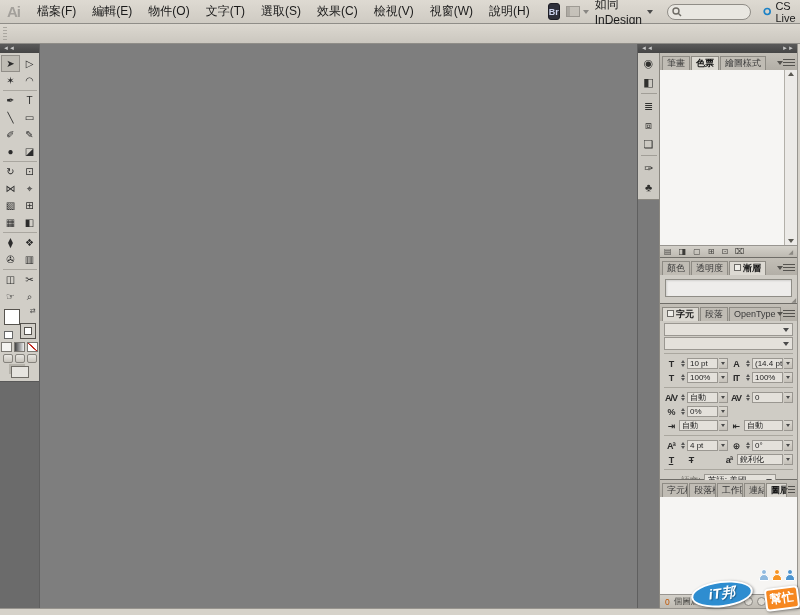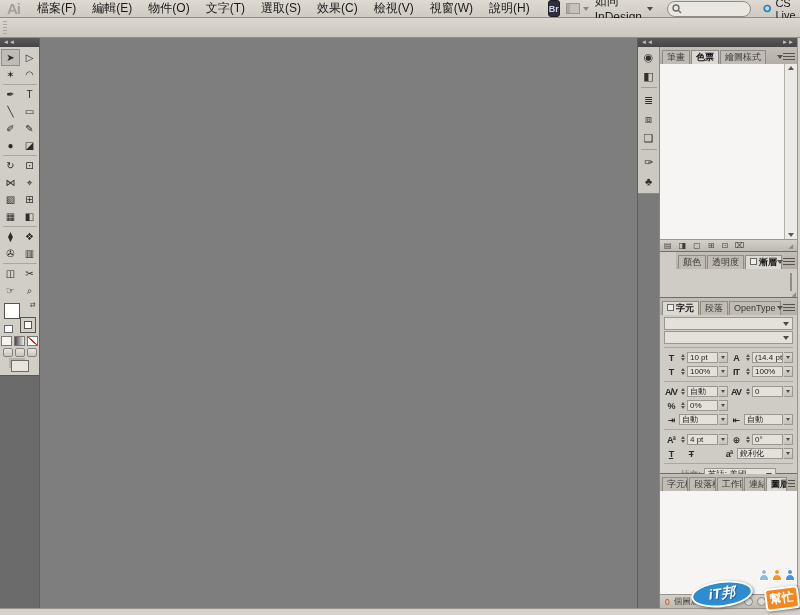--- a/index.html
+++ b/index.html
@@ -1,21 +1,21 @@
 <!DOCTYPE html>
 <html><head>
 <meta charset="utf-8">
 <style>
   * { box-sizing: border-box; margin: 0; padding: 0; }
   html,body { width:800px; height:615px; overflow:hidden; }
   body { font-family:"Liberation Sans","DejaVu Sans",sans-serif; background:#d6d2ca; position:relative; }
   .app { width:800px; height:615px; display:flex; flex-direction:column; position:relative; }
 
   
-  .menubar { height:18px; background:linear-gradient(#dedad2,#cfcbc3); border-bottom:1px solid #8f8d88;
+  .menubar { height:24px; background:linear-gradient(#dedad2,#cfcbc3); border-bottom:1px solid #8f8d88;
              display:flex; align-items:center; font-size:12px; color:#1a1a1a; padding:0 3px; flex:0 0 auto; }
   .ai-logo { color:#a3a09b; font-weight:bold; font-size:15px; margin:0 9px 0 4px; letter-spacing:-1px; }
   .menu-item { padding:19px 8px; white-space:nowrap; cursor:default; }
   .appbar-sep { width:1px; height:16px; background:#a5a199; margin:0 5px; }
   .br-icon { width:21px; height:17px; background:#2e2f3a; color:#cdd4ef; font-size:9px; font-weight:bold;
              display:flex; align-items:center; justify-content:center; border-radius:3px; border:1px solid #1d1d25; }
   .arrange-btn { display:flex; align-items:center; gap:3px; margin-left:6px; opacity:.55; }
   .grid-icon { width:14px; height:11px; border:1px solid #6e6b65; background:
                linear-gradient(#b9b5ad,#b9b5ad); box-shadow:inset 3px 0 0 #8d8a84; }
   .caret { width:0; height:0; border-left:3px solid transparent; border-right:3px solid transparent; border-top:4px solid #4a4a4a; }
@@ -93,21 +93,21 @@
   .sw-scroll { width:13px; background:#eceae7; border-left:1px solid #b3b0a9; display:flex; flex-direction:column;
                justify-content:space-between; align-items:center; padding:2px 0; }
   .tri-up { width:0; height:0; border-left:3px solid transparent; border-right:3px solid transparent; border-bottom:4px solid #5a5852; }
   .tri-down { width:0; height:0; border-left:3px solid transparent; border-right:3px solid transparent; border-top:4px solid #5a5852; }
   .sw-bar { height:12px; flex:0 0 auto; background:linear-gradient(#d3d0c9,#bebab2); border-top:1px solid #989590;
             display:flex; align-items:center; gap:7px; padding:0 4px; font-size:8px; color:#3c3b38; }
   .sw-btn { cursor:default; }
   .grip { margin-left:auto; font-size:6px; color:#8b8882; }
 
   
-  .g-gradient { height:46px;align-items:flex-end; }
+  .g-gradient { height:46px; }
   .grad-content { flex:1; padding:4px 5px 2px; position:relative; }
   .grad-box { height:18px; border:1px solid #8f8d86; background:#eeedeb; box-shadow:inset 1px 1px 2px rgba(0,0,0,.12); }
   .grad-grip { position:absolute; right:1px; bottom:0; font-size:6px; color:#8b8882; }
 
   
   .g-char { height:176px; }
   .char-content { flex:1; padding:2px 4px; display:flex; flex-direction:column; gap:1px; }
   .cselect { height:13px; background:#e4e1db; border:1px solid #9a9791; display:flex; align-items:center; padding:0 3px; }
   .cselect .val { flex:1; font-size:8.5px; color:#222; overflow:hidden; white-space:nowrap; }
   .csep { height:1px; background:#aaa79f; margin:2px 0; }

